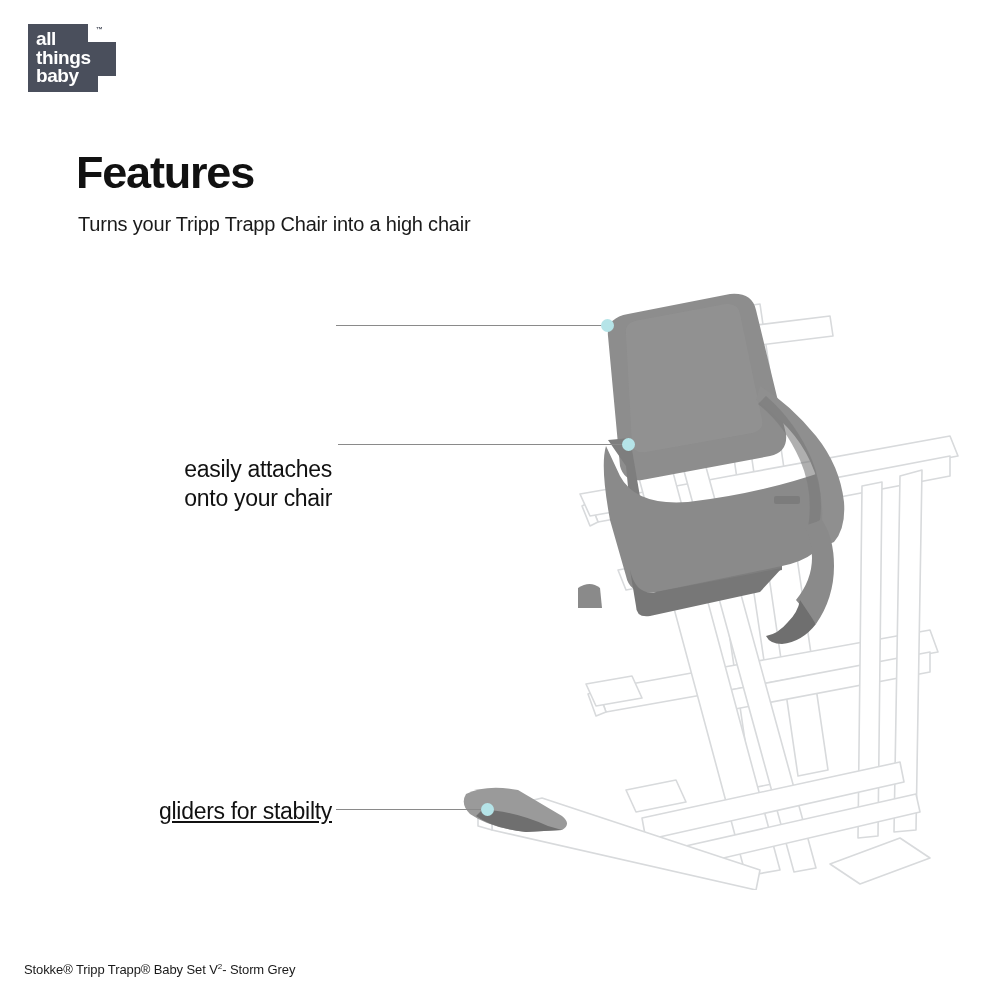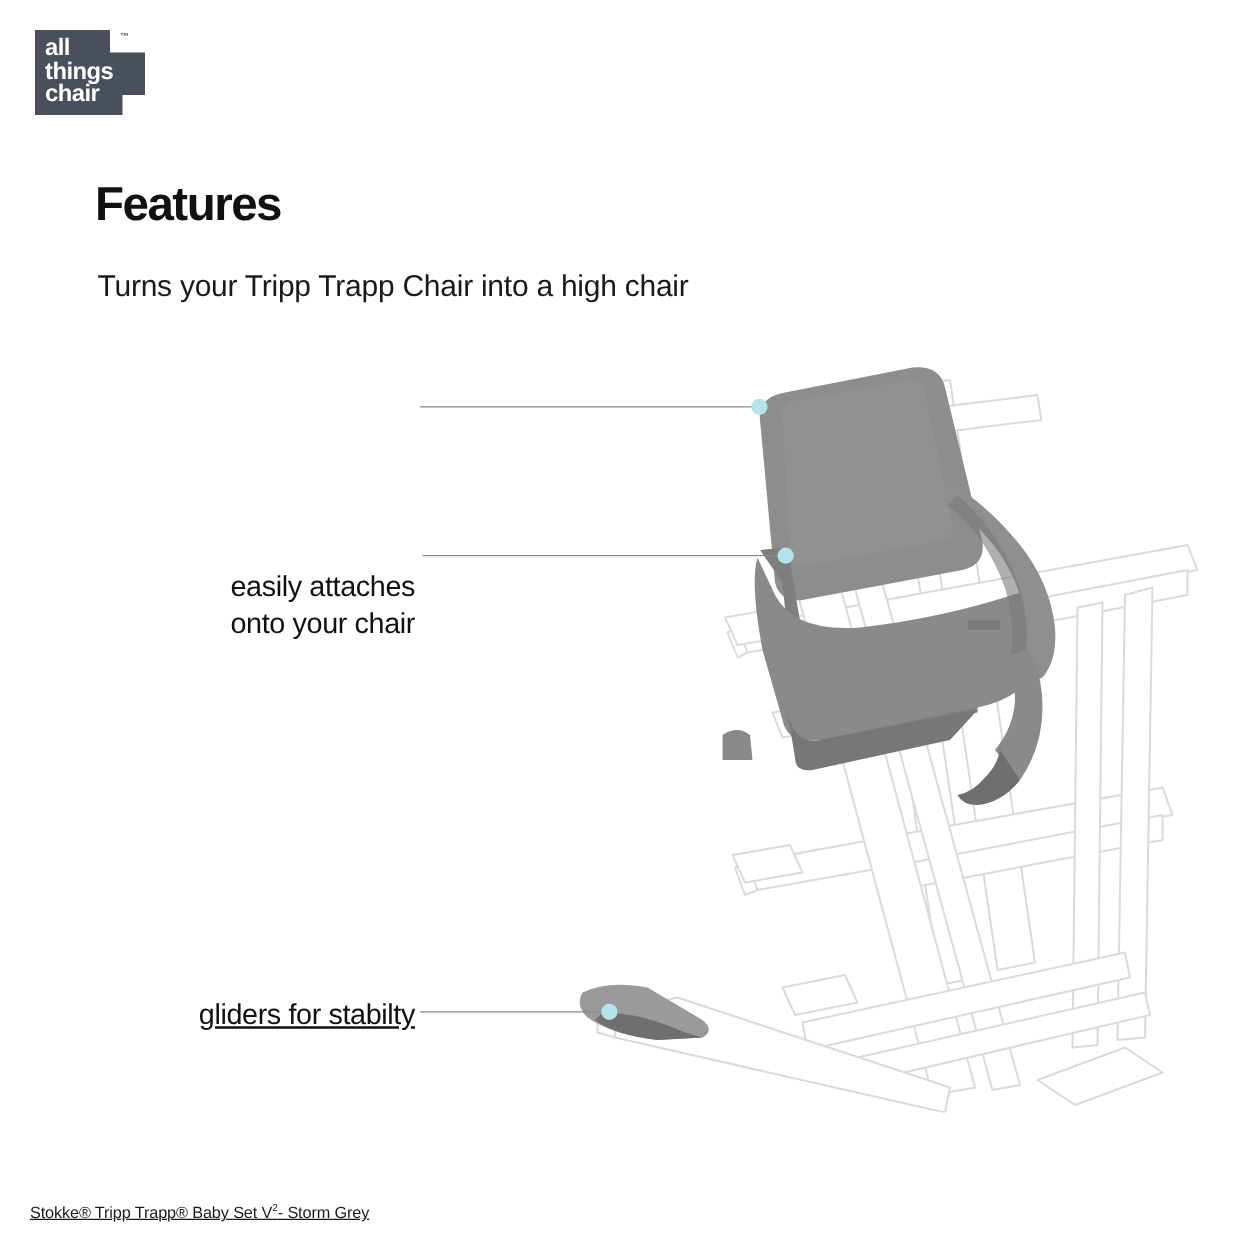--- a/index.html
+++ b/index.html
@@ -50,31 +50,31 @@
     font-size: 7px;
     color: #4a4f5c;
     font-weight: bold;
   }
 
   
   .title {
     position: absolute;
     left: 76px;
     top: 120px;
-    font-size: 38px;
+    font-size: 45px;
     font-weight: bold;
     color: #111111;
     letter-spacing: -1.2px;
     line-height: 1;
   }
   .subtitle {
     position: absolute;
     left: 78px;
     top: 192px;
-    font-size: 24px;
+    font-size: 20px;
     color: #1a1a1a;
     letter-spacing: -0.2px;
     line-height: 1.2;
   }
 
   
   .callout-label {
     position: absolute;
     text-align: right;
     font-size: 23px;
@@ -120,40 +120,39 @@
   .product-figure svg { display: block; }
 
   
   .footer-caption {
     position: absolute;
     left: 24px;
     top: 962px;
     font-size: 13px;
     color: #1a1a1a;
     letter-spacing: -0.1px;
-    text-decoration: underline;
   }
   .footer-caption sup {
     font-size: 8px;
     vertical-align: super;
   }
 </style>
 </head>
 <body>
 
 <div id="page">
 
   <div class="logo">
     <svg class="logo-shape" width="88" height="68" viewBox="0 0 88 68">
       <path d="M0,0 H60 V18 H88 V52 H70 V68 H0 Z" fill="#4a4f5c"></path>
     </svg>
     <div class="logo-text">
       <div>all</div>
       <div>things</div>
-      <div>chair</div>
+      <div>baby</div>
     </div>
     <span class="logo-tm">™</span>
   </div>
 
   <h1 class="title">Features</h1>
   <p class="subtitle">Turns your Tripp Trapp Chair into a high chair</p>
 
   <div class="product-figure">
     <svg width="530" height="620" viewBox="0 0 530 620">
       <g fill="#ffffff" stroke="#d8dadc" stroke-width="1.6" stroke-linejoin="round" stroke-linecap="round">

